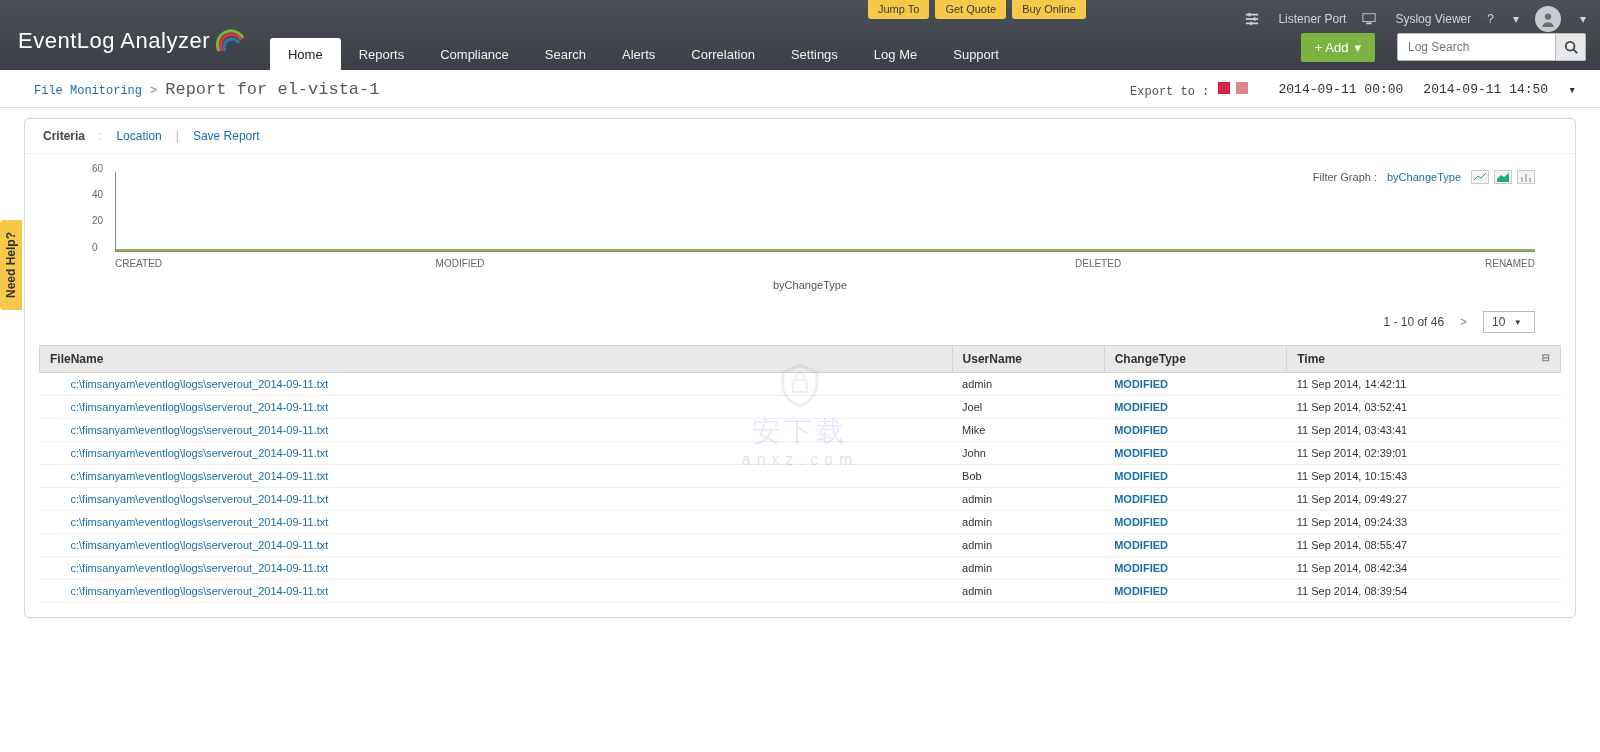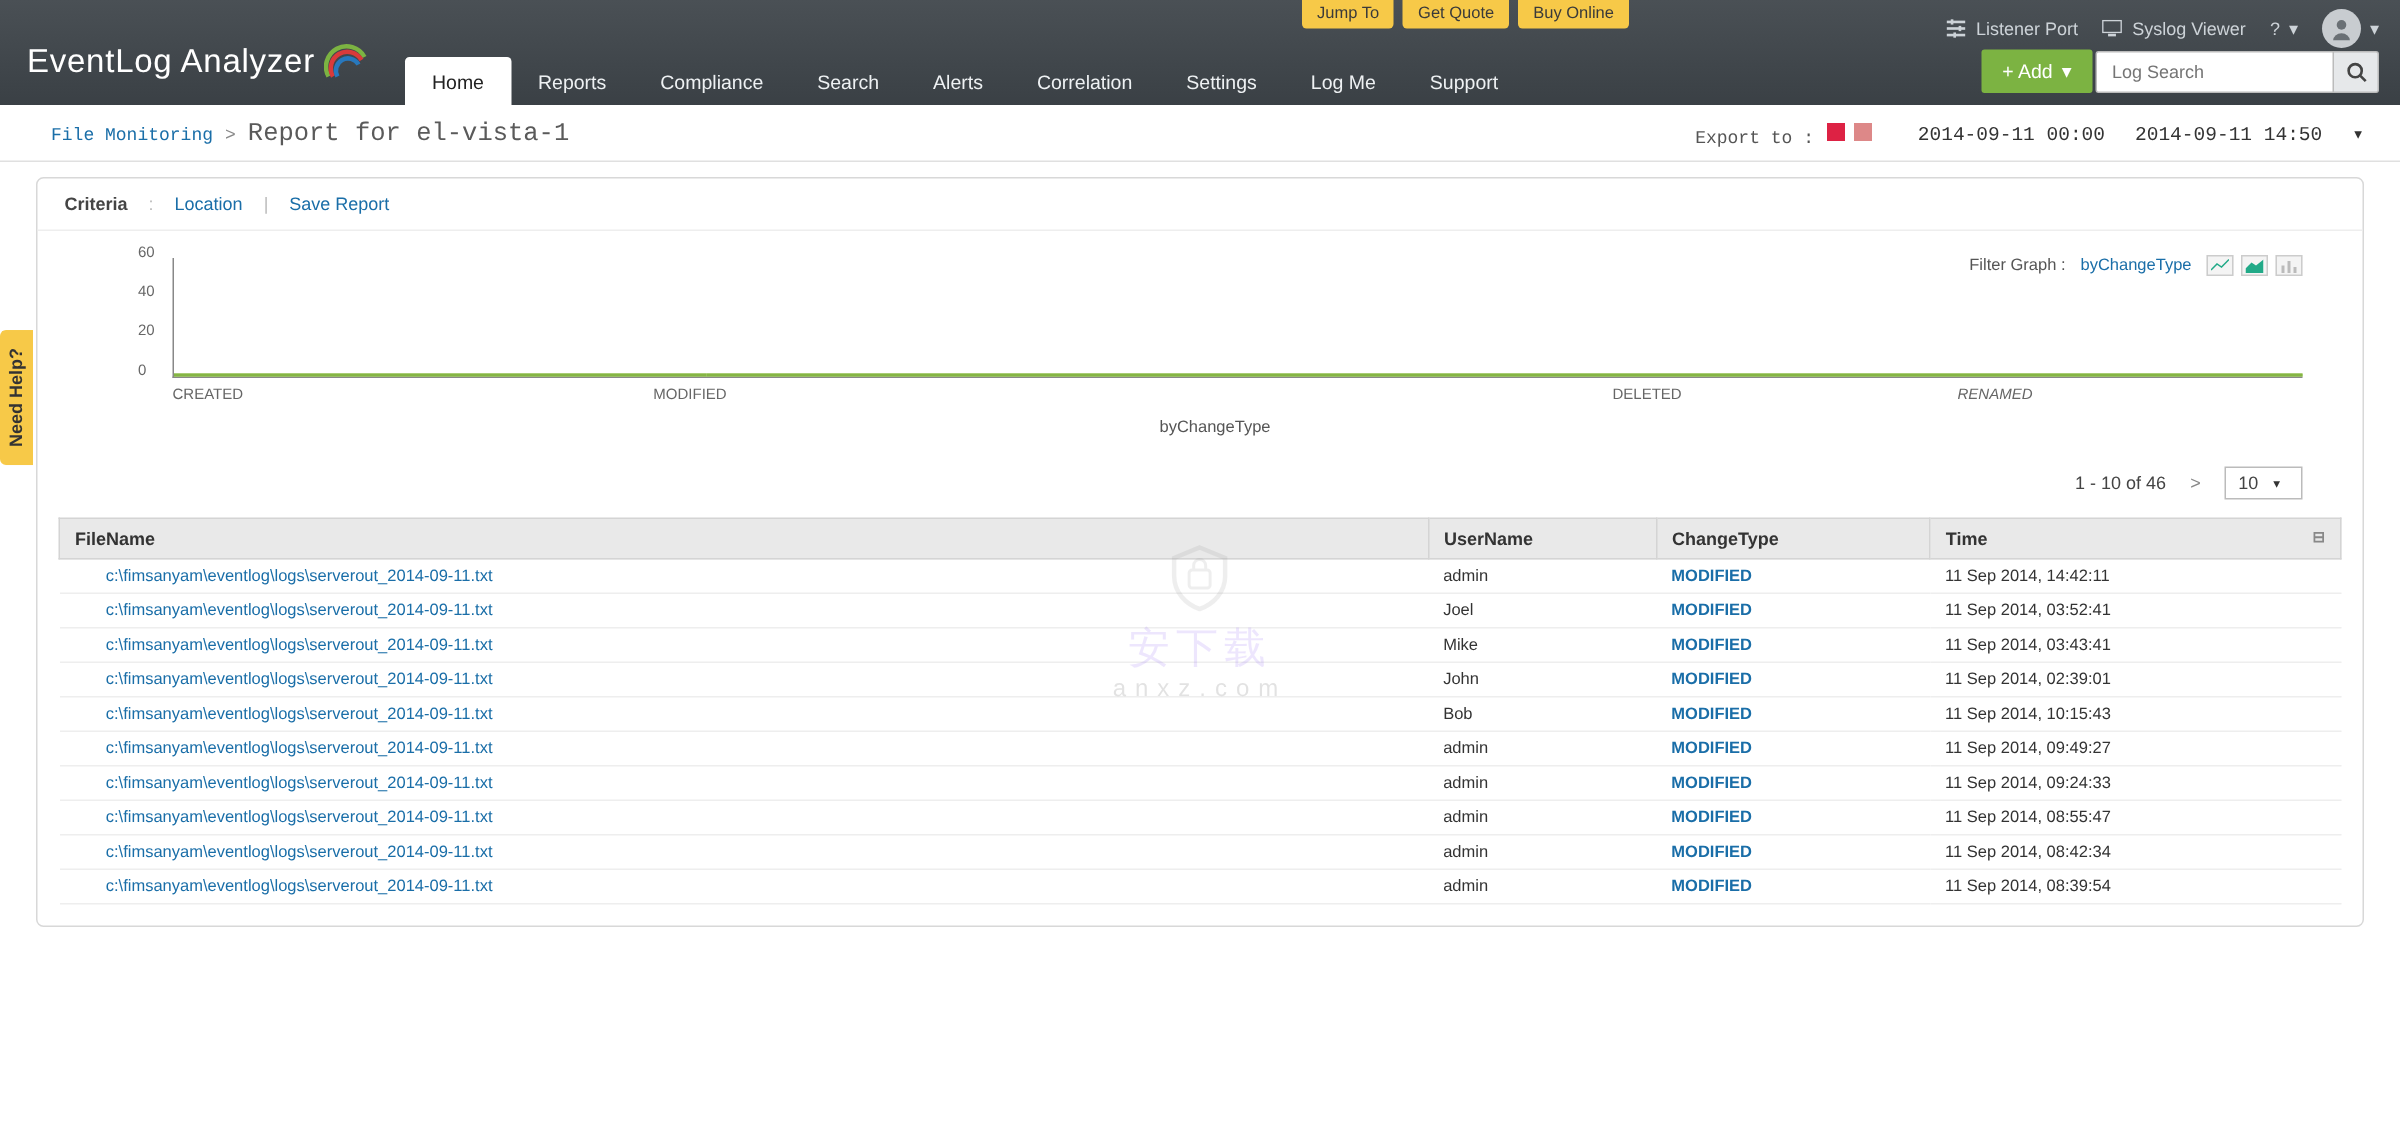--- a/index.html
+++ b/index.html
@@ -41,21 +41,21 @@
     font-weight: 500;
   }
   .top-right {
     position: absolute;
     top: 6px; right: 14px;
     display: flex; gap: 16px;
     align-items: center;
     color: #cdd3d8;
     font-size: 12px;
   }
-  .top-right-item { display: flex; gap: 6px; align-items: center; cursor: pointer; }
+  .top-right-item { display: flex; gap: 19px; align-items: center; cursor: pointer; }
   .top-right-item svg { flex-shrink: 0; }
   .avatar { width: 26px; height: 26px; border-radius: 50%; background: #c8ccd0; display: flex; align-items: center; justify-content: center; }
 
   .nav-tabs {
     display: flex;
     align-items: stretch;
     margin-left: 6px;
     height: 32px;
   }
   .nav-tab {
@@ -67,21 +67,21 @@
   }
   .nav-tab.active {
     background: #fff;
     color: #222;
     border-radius: 3px 3px 0 0;
   }
 
   .nav-right {
     position: absolute;
     bottom: 8px; right: 14px;
-    display: flex; gap: 2px; align-items: center;
+    display: flex; gap: 22px; align-items: flex-start;
   }
   .add-btn {
     background: #7cb342;
     color: #fff;
     border: none;
     padding: 7px 14px;
     font-size: 13px;
     border-radius: 2px;
     cursor: pointer;
     display: flex; gap: 6px; align-items: center;
@@ -159,21 +159,21 @@
   }
   .y-tick { position: absolute; left: -24px; font-size: 10px; color: #666; }
   .bars { display: flex; height: 100%; align-items: flex-end; }
   .bar-slot { flex: 1; display: flex; flex-direction: column; align-items: stretch; position: relative; }
   .bar { background: #9ccc55; border: 1px solid #85b544; position: absolute; bottom: 0; left: 0; right: 0; }
   .x-labels { display: flex; margin-left: 30px; }
   .x-label { flex: 1; font-size: 10px; color: #666; padding-top: 6px; }
   .x-label.first { text-align: left; }
   .x-label.mid1 { text-align: center; padding-right: 200px; }
   .x-label.mid2 { text-align: left; padding-left: 300px; }
-  .x-label.last { text-align: left; font-style: italic; }
+  .x-label.last { text-align: right; }
   .chart-sub { text-align: center; font-size: 11px; color: #555; margin-top: 10px; }
 
   .pagination {
     display: flex; justify-content: flex-end; align-items: center;
     gap: 16px;
     padding: 14px 40px 6px 0;
     font-size: 12px; color: #444;
   }
   .page-next { cursor: pointer; color: #888; }
   .page-size { border: 1px solid #bbb; padding: 3px 14px 3px 8px; font-size: 12px; min-width: 50px; background: #fff; position: relative; display: inline-flex; align-items: center; gap: 10px; }

